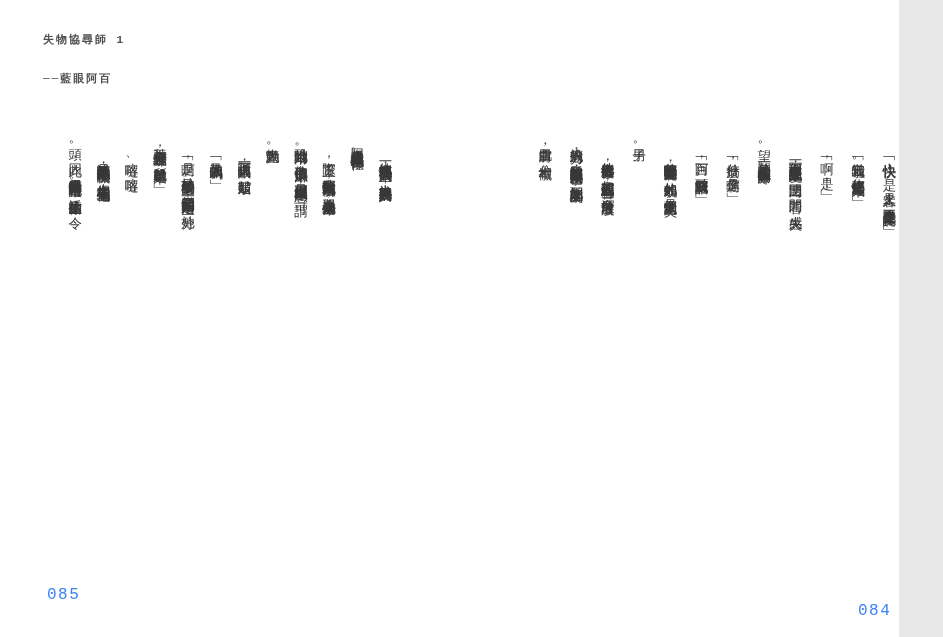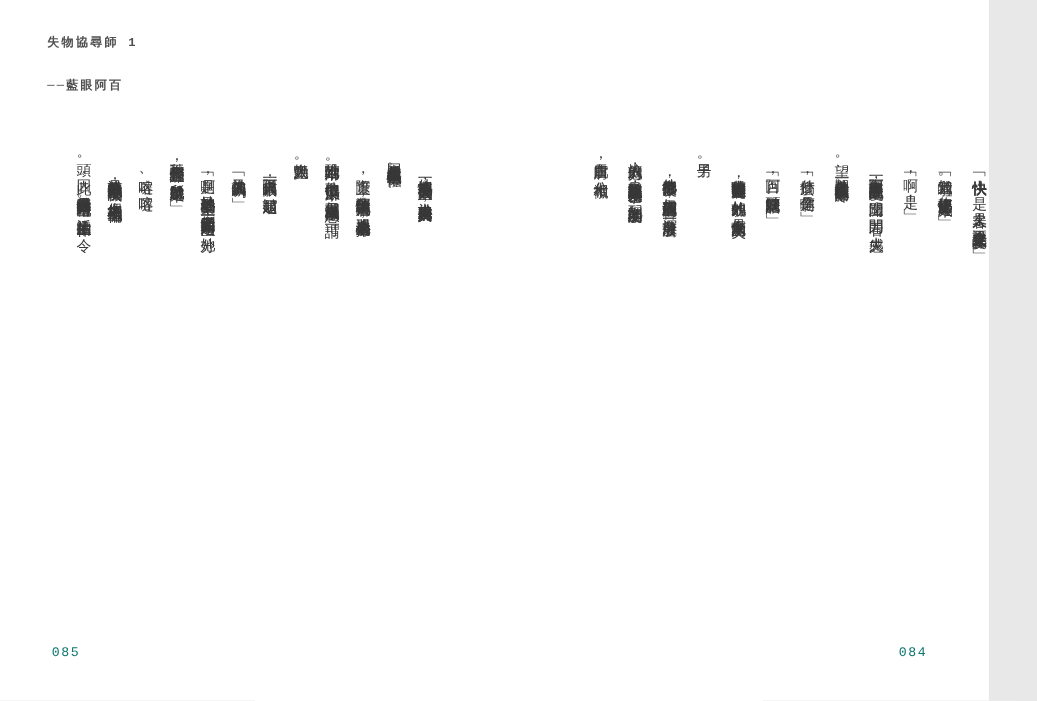--- a/index.html
+++ b/index.html
@@ -54,27 +54,27 @@
     left: 60px;
     width: 338px;
     line-height: 28.2px;
   }
   .tline { display: block; white-space: pre; }
 
   
   .folio {
     position: absolute;
     top: 586px;
-    font-size: 12px;
+    font-size: 16px;
     letter-spacing: 1.5px;
-    color: #0f766e;
+    color: #3b82f6;
     font-variant-numeric: oldstyle-nums;
   }
   #folio-left  { left: 47px; }
-  #folio-right { left: 817px; }
+  #folio-right { left: 858px; margin-top: 16px; }
 </style>
 </head>
 <body>
 
 <div id="book-spread">
 
   <div class="running-head">
     <div class="series">失物協尋師 1</div>
     <div class="subtitle">──藍眼阿百</div>
   </div>

